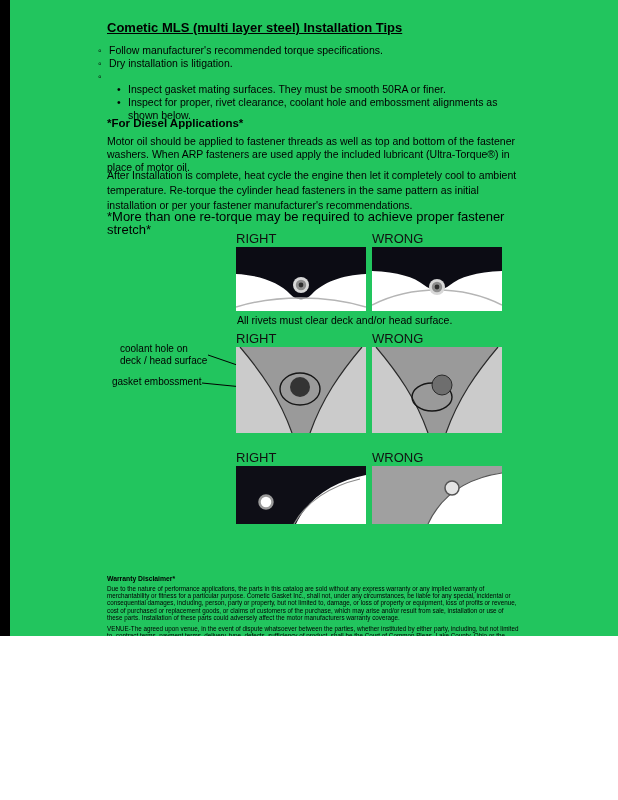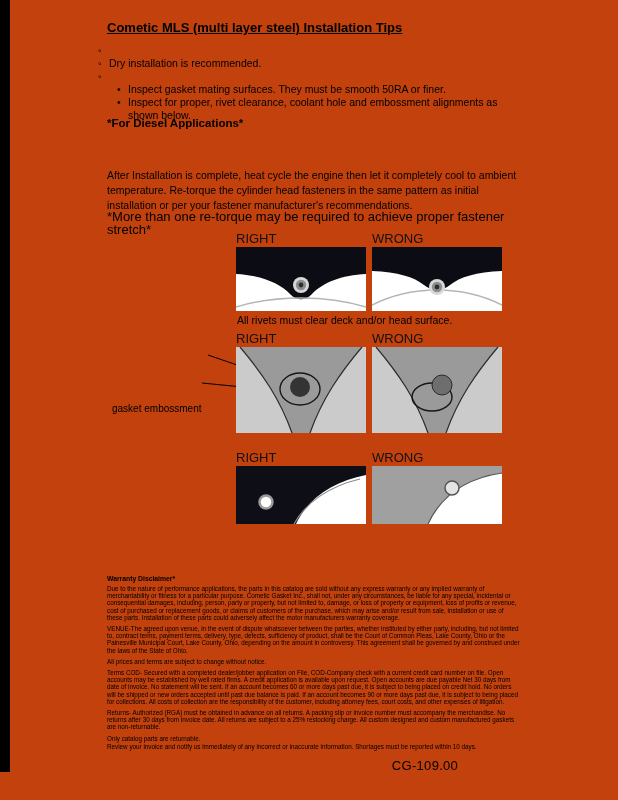--- a/index.html
+++ b/index.html
@@ -1,18 +1,18 @@
 <!DOCTYPE html>
 <html><head>
 <meta charset="utf-8">
 <style>
   * { margin:0; padding:0; box-sizing:border-box; }
   html,body { background:#ffffff; }
   body { font-family:"Liberation Sans", sans-serif; color:#000; }
-  .page { position:relative; width:618px; height:800px; background:#c2410c; overflow:hidden; }
+  .page { position:relative; width:618px; height:636px; background:#22c55e; overflow:hidden; }
   .abs { position:absolute; }
   .left-bar { left:0; top:8; width:10px; height:772px; background:#000; }
   .title { left:107px; top:20px; font-size:13px; font-weight:bold; text-decoration:underline; white-space:nowrap; }
   .bullets { left:98px; top:44px; width:430px; }
   .bullet-row { display:flex; font-size:10.5px; line-height:13px; }
   .bullet-row .marker { flex:0 0 11px; text-align:left; }
   .bullet-row.sub { margin-left:19px; }
   .heading { left:107px; top:117px; font-size:11.5px; font-weight:bold; }
   .para1 { left:107px; top:135px; width:424px; font-size:10.5px; line-height:13px; }
   .para2 { left:107px; top:168px; width:424px; font-size:10.5px; line-height:15px; }
@@ -33,39 +33,41 @@
 
 <div class="page">
 
   <div class="abs left-bar"></div>
 
   <div class="abs title">Cometic MLS (multi layer steel) Installation Tips</div>
 
   <div class="abs bullets">
     <div class="bullet-row">
       <span class="marker">◦</span>
+      <span>Follow manufacturer's recommended torque specifications.</span>
     </div>
     <div class="bullet-row">
       <span class="marker">◦</span>
-      <span>Dry installation is recommended.</span>
+      <span>Dry installation is litigation.</span>
     </div>
     <div class="bullet-row">
       <span class="marker">◦</span>
     </div>
     <div class="bullet-row sub">
       <span class="marker">•</span>
       <span>Inspect gasket mating surfaces.  They must be smooth 50RA or finer.</span>
     </div>
     <div class="bullet-row sub">
       <span class="marker">•</span>
       <span>Inspect for proper, rivet clearance, coolant hole and embossment alignments as shown below.</span>
     </div>
   </div>
 
   <div class="abs heading">*For Diesel Applications*</div>
+  <div class="abs para1">Motor oil should be applied to fastener threads as well as top and bottom of the fastener washers. When ARP fasteners are used apply the included lubricant (Ultra-Torque®) in place of motor oil.</div>
   <div class="abs para2">After Installation is complete, heat cycle the engine then let it completely cool to ambient temperature. Re-torque the cylinder head fasteners in the same pattern as initial installation or per your fastener manufacturer's recommendations.</div>
   <div class="abs note">*More than one re-torque may be required to achieve proper fastener stretch*</div>
 
   <div class="abs rw-label" style="left:236px; top:231px;">RIGHT</div>
   <div class="abs rw-label" style="left:372px; top:231px;">WRONG</div>
 
   <div class="abs img" style="left:236px; top:247px;">
     <svg width="130" height="64" viewBox="0 0 130 64">
       <rect width="130" height="64" fill="#ffffff"></rect>
       <path d="M0,0 H130 V27 C106,28 86,36 76,47 C70,54 60,54 54,47 C44,36 24,28 0,27 Z" fill="#0c0c14"></path>
@@ -83,21 +85,25 @@
       <circle cx="65" cy="40" r="8" fill="#d8d8d8"></circle>
       <circle cx="65" cy="40" r="5.2" fill="#8d8d8d"></circle>
       <circle cx="65" cy="40" r="2.4" fill="#2e2e2e"></circle>
     </svg>
   </div>
   <div class="abs caption" style="left:237px; top:314px;">All rivets must clear deck and/or head surface.</div>
 
   <div class="abs rw-label" style="left:236px; top:331px;">RIGHT</div>
   <div class="abs rw-label" style="left:372px; top:331px;">WRONG</div>
 
-  <div class="abs side-label" style="left:112px; top:376px; width:92px;margin-top:27px;">gasket embossment</div>
+  <div class="abs side-label" style="left:120px; top:343px; width:92px;">
+    <div>coolant hole on</div>
+    <div>deck / head surface</div>
+  </div>
+  <div class="abs side-label" style="left:112px; top:376px; width:92px;">gasket embossment</div>
 
   <svg class="abs connectors" style="left:195px; top:340px;" width="120" height="60">
     <line x1="13" y1="15" x2="103" y2="46" stroke="#000" stroke-width="1"></line>
     <line x1="7" y1="43" x2="88" y2="51" stroke="#000" stroke-width="1"></line>
   </svg>
 
   <div class="abs img" style="left:236px; top:347px;">
     <svg width="130" height="86" viewBox="0 0 130 86">
       <rect width="130" height="86" fill="#cbcbcb"></rect>
       <path d="M4,0 H126 C104,26 86,52 74,86 H56 C44,52 26,26 4,0 Z" fill="#9a9a9a"></path>

